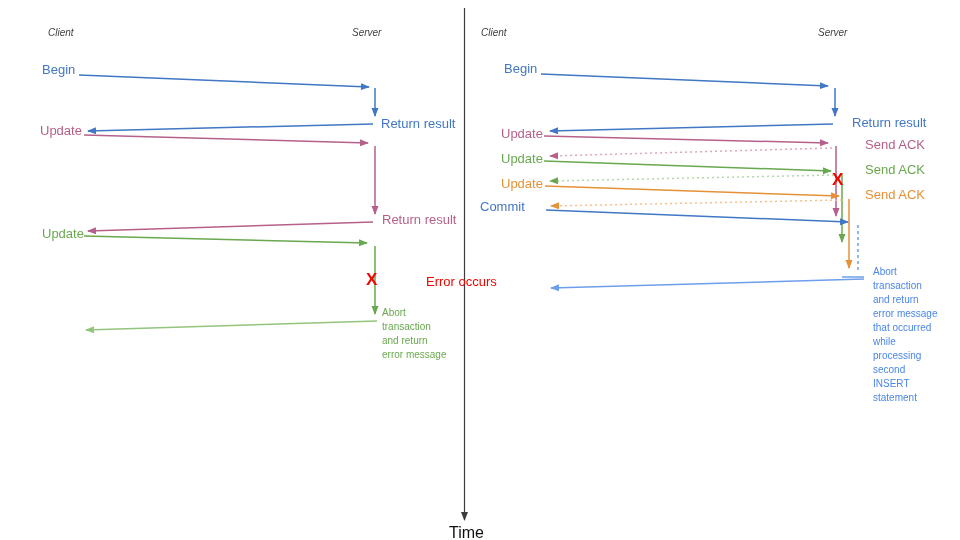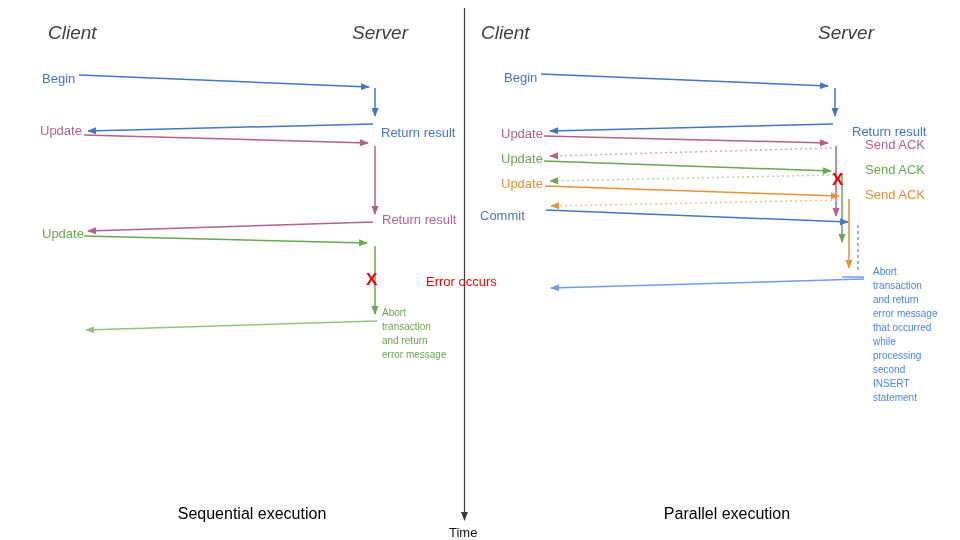--- a/index.html
+++ b/index.html
@@ -2,31 +2,31 @@
 <html><head>
 <meta charset="utf-8">
 <style>
   html,body{margin:0;padding:0;background:#ffffff;}
   #canvas{
     position:relative;width:960px;height:540px;background:#ffffff;
     font-family:"Liberation Sans", sans-serif;overflow:hidden;
   }
   #wires{position:absolute;left:0;top:0;width:960px;height:540px;}
   .lbl{position:absolute;font-size:13px;line-height:13px;white-space:nowrap;}
-  .hdr{font-style:italic;font-size:19px;color:#3f3f3f;}
-  .c-blue{color:#4177c4;margin-top:9px;}
+  .hdr{font-style:italic;font-size:10px;color:#3f3f3f;}
+  .c-blue{color:#4177c4;}
   .c-bluelight{color:#4a86e8;}
   .c-pink{color:#b5608a;}
   .c-green{color:#6aa84f;}
   .c-orange{color:#e69138;}
   .c-red{color:#ee0701;}
   .x-mark{font-size:17px;font-weight:700;line-height:17px;}
   .multiline{white-space:pre-line;font-size:10px;line-height:14px;}
   .caption{font-size:16px;line-height:16px;color:#000000;text-align:center;}
-  .time-lbl{font-size:13px;color:#111111;}
+  .time-lbl{font-size:16px;color:#111111;}
 </style>
 </head>
 <body>
 
 <div id="canvas">
 
   <svg id="wires" viewBox="0 0 960 540" xmlns="http://www.w3.org/2000/svg">
     <defs>
       <marker id="m-blue" markerUnits="userSpaceOnUse" markerWidth="9" markerHeight="8" refX="8" refY="3.5" orient="auto">
           <path d="M0,0 L9,3.5 L0,7 z" fill="#4177c4"></path>
@@ -99,21 +99,20 @@
   <div class="lbl c-green" style="left:42px;top:227px;">Update</div>
 
   <div class="lbl c-red x-mark" style="left:366px;top:271px;">X</div>
   <div class="lbl c-red" style="left:383px;top:275px;margin-left:43px;">Error occurs</div>
 
   <div class="lbl c-green multiline" style="left:382px;top:306px;width:95px;">Abort
 transaction
 and return
 error message</div>
 
-  <div class="lbl caption" style="left:152px;top:506px;width:200px;">Sequential execution</div>
 
   <div class="lbl hdr" style="left:481px;top:26px;">Client</div>
   <div class="lbl hdr" style="left:818px;top:26px;">Server</div>
 
   <div class="lbl c-blue" style="left:504px;top:62px;">Begin</div>
   <div class="lbl c-blue" style="left:852px;top:116px;">Return result</div>
 
   <div class="lbl c-pink" style="left:501px;top:127px;">Update</div>
   <div class="lbl c-pink" style="left:865px;top:138px;">Send ACK</div>
 
@@ -131,17 +130,16 @@
 transaction
 and return
 error message
 that occurred
 while
 processing
 second
 INSERT
 statement</div>
 
-  <div class="lbl caption" style="left:637px;top:506px;width:180px;">Parallel execution</div>
 
   <div class="lbl time-lbl" style="left:449px;top:526px;">Time</div>
 
 </div>
 
 </body></html>

